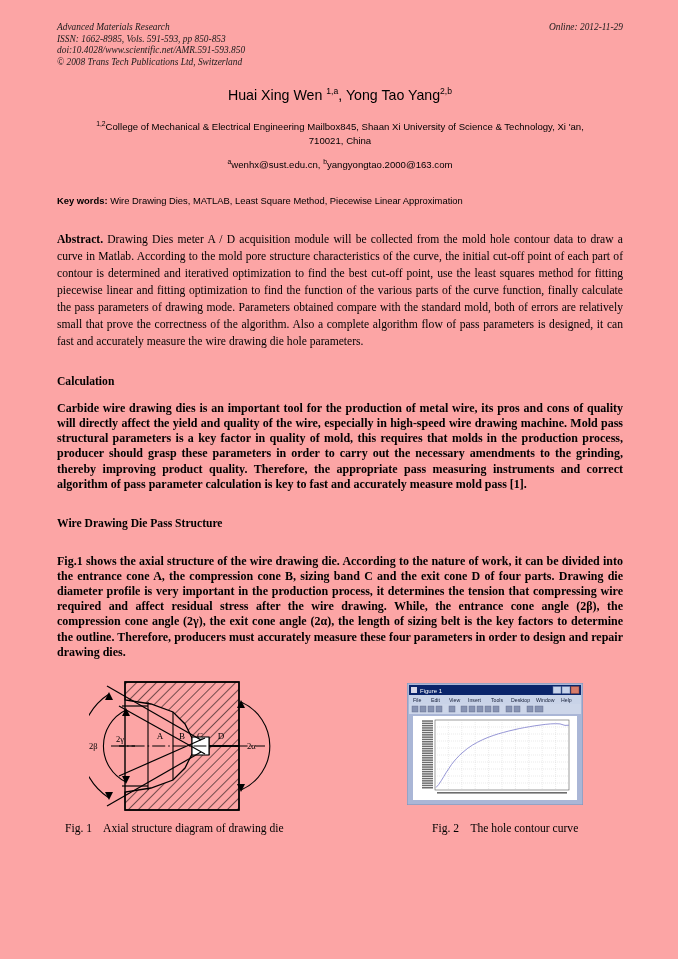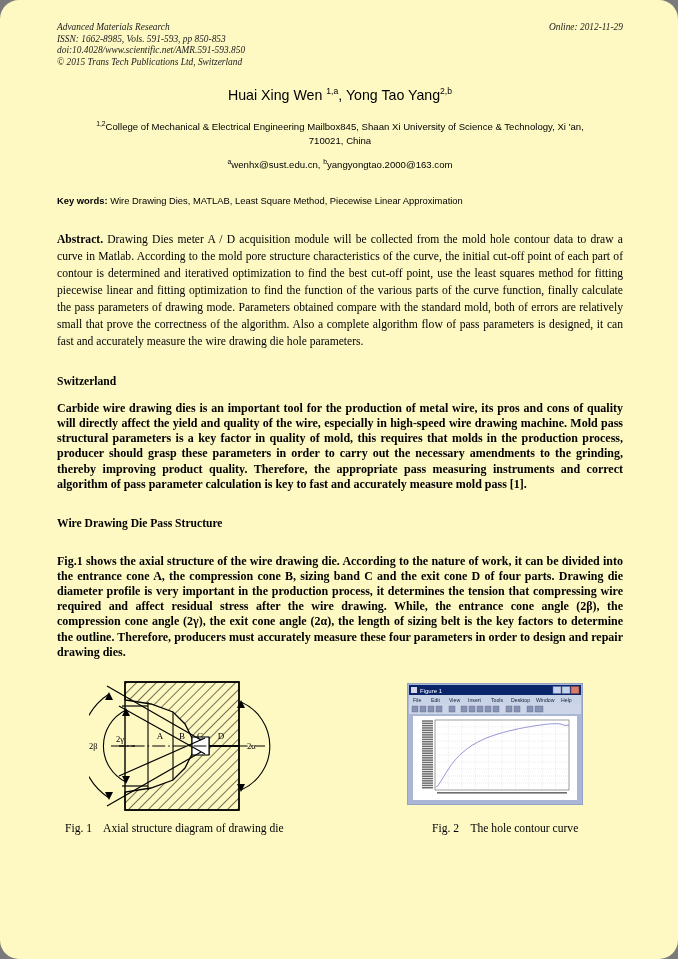--- a/index.html
+++ b/index.html
@@ -7,24 +7,23 @@
     padding: 0;
     background: #7a7a7a;
   }
   body {
     font-family: "Liberation Serif", "DejaVu Serif", serif;
   }
   .page {
     position: relative;
     width: 678px;
     height: 959px;
-    background: #fef9c3;
+    background: #fca5a5;
     overflow: hidden;
     box-sizing: border-box;
-    border-radius: 19px;
   }
   .content {
     position: absolute;
     left: 57px;
     top: 22px;
     width: 566px;
   }
 
   
   .hdr {
@@ -157,21 +156,21 @@
 <body>
 
 <div class="page">
  <div class="content">
 
   <div class="hdr">
     <div class="hdr-left">
       <div class="hdr-line">Advanced Materials Research</div>
       <div class="hdr-line">ISSN: 1662-8985, Vols. 591-593, pp 850-853</div>
       <div class="hdr-line">doi:10.4028/www.scientific.net/AMR.591-593.850</div>
-      <div class="hdr-line">© 2015 Trans Tech Publications Ltd, Switzerland</div>
+      <div class="hdr-line">© 2008 Trans Tech Publications Ltd, Switzerland</div>
     </div>
     <div class="hdr-right">Online: 2012-11-29</div>
   </div>
 
 
   <div class="authors">
     <span>Huai Xing Wen</span><span style="font-size:14.2px;">&nbsp;</span><sup>1,a</sup><span>, </span><span>Yong Tao Yang</span><sup>2,b</sup>
   </div>
 
   <div class="affil">
@@ -185,21 +184,21 @@
 
   <div class="keywords">
     <span class="kw-label">Key words:</span>
     <span>Wire Drawing Dies, MATLAB, Least Square Method, Piecewise Linear Approximation</span>
   </div>
 
   <div class="abstract">
     <span class="ab-label">Abstract.</span><span> Drawing Dies meter A / D acquisition module will be collected from the mold hole contour data to draw a curve in Matlab. According to the mold pore structure characteristics of the curve, the initial cut-off point of each part of contour is determined and iteratived optimization to find the best cut-off point, use the least squares method for fitting piecewise linear and fitting optimization to find the function of the various parts of the curve function, finally calculate the pass parameters of drawing mode. Parameters obtained compare with the standard mold, both of errors are relatively small that prove the correctness of the algorithm. Also a complete algorithm flow of pass parameters is designed, it can fast and accurately measure the wire drawing die hole parameters.</span>
   </div>
 
-  <div class="sec-head">Switzerland</div>
+  <div class="sec-head">Calculation</div>
   <div class="para">Carbide wire drawing dies is an important tool for the production of metal wire, its pros and cons of quality will directly affect the yield and quality of the wire, especially in high-speed wire drawing machine. Mold pass structural parameters is a key factor in quality of mold, this requires that molds in the production process, producer should grasp these parameters in order to carry out the necessary amendments to the grinding, thereby improving product quality. Therefore, the appropriate pass measuring instruments and correct algorithm of pass parameter calculation is key to fast and accurately measure mold pass [1].</div>
 
   <div class="sec-head">Wire Drawing Die Pass Structure</div>
   <div class="para tight">Fig.1 shows the axial structure of the wire drawing die. According to the nature of work, it can be divided into the entrance cone A, the compression cone B, sizing band C and the exit cone D of four parts. Drawing die diameter profile is very important in the production process, it determines the tension that compressing wire required and affect residual stress after the wire drawing. While, the entrance cone angle (2β), the compression cone angle (2γ), the exit cone angle (2α), the length of sizing belt is the key factors to determine the outline. Therefore, producers must accurately measure these four parameters in order to design and repair drawing dies.</div>
 
   <div class="figrow">
 
     <div class="fig1-wrap">
       <svg width="238" height="132" viewBox="0 0 238 132">
         <defs>

